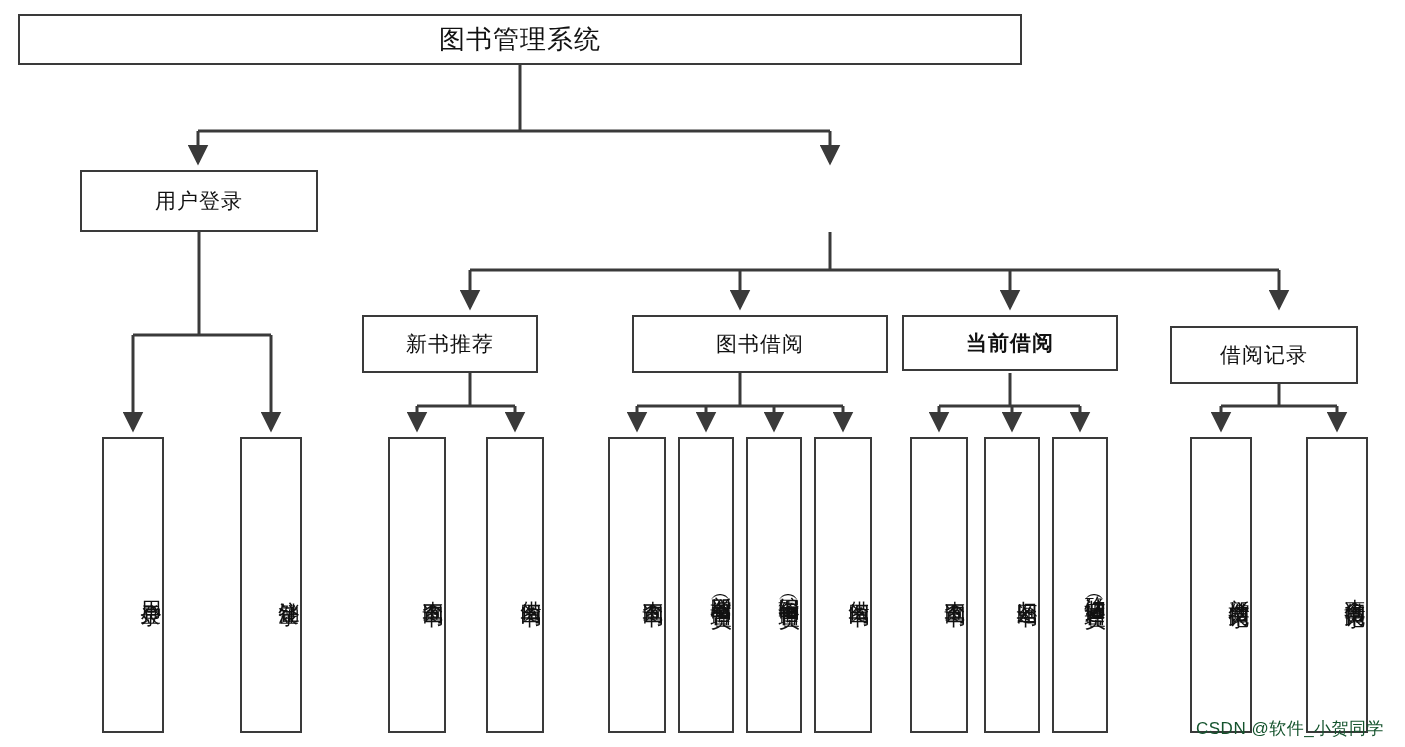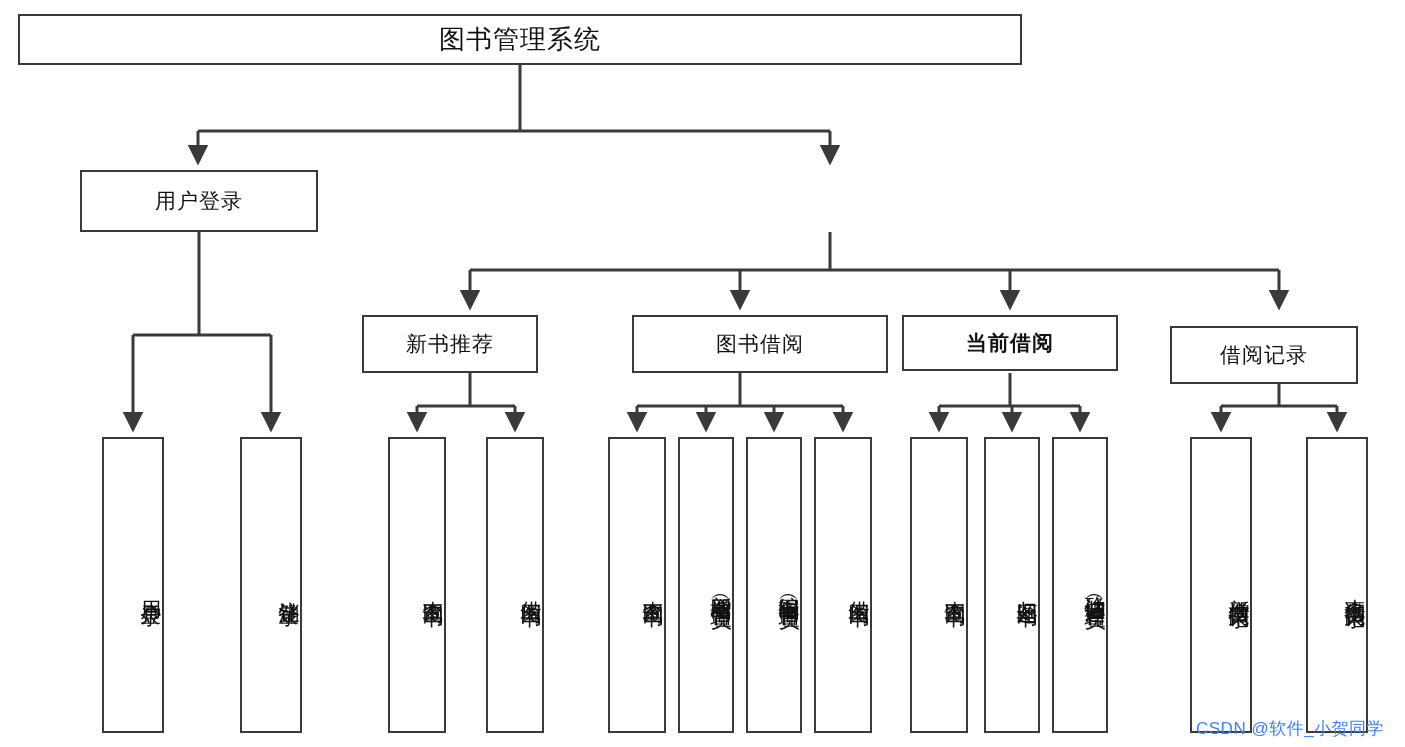--- a/index.html
+++ b/index.html
@@ -52,21 +52,21 @@
     writing-mode: vertical-rl;
     text-orientation: upright;
     white-space: nowrap;
   }
   .node.root {
     font-size: 26px;
   }
   .watermark {
     position: absolute;
     font-size: 17px;
-    color: #3b82f6;
+    color: #14532d;
     white-space: nowrap;
     letter-spacing: 0.5px;
   }
 </style>
 </head>
 <body>
 
 <div id="canvas">
 
   <svg id="edges" viewBox="0 0 1405 747" xmlns="http://www.w3.org/2000/svg">

